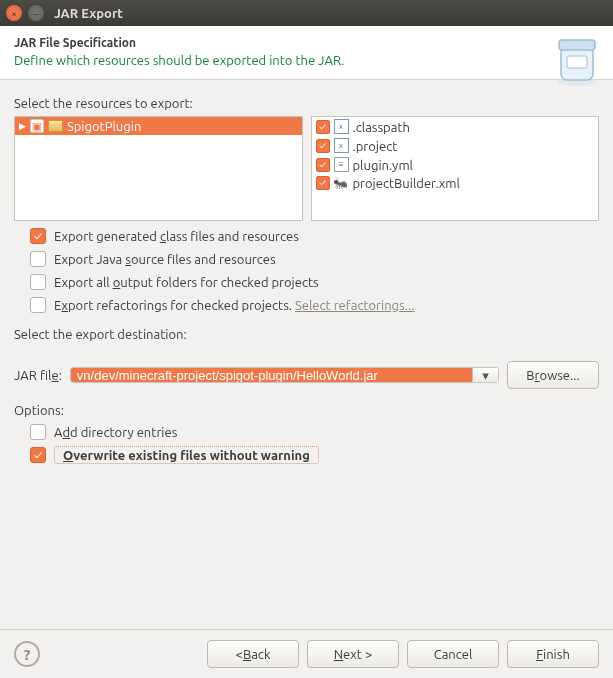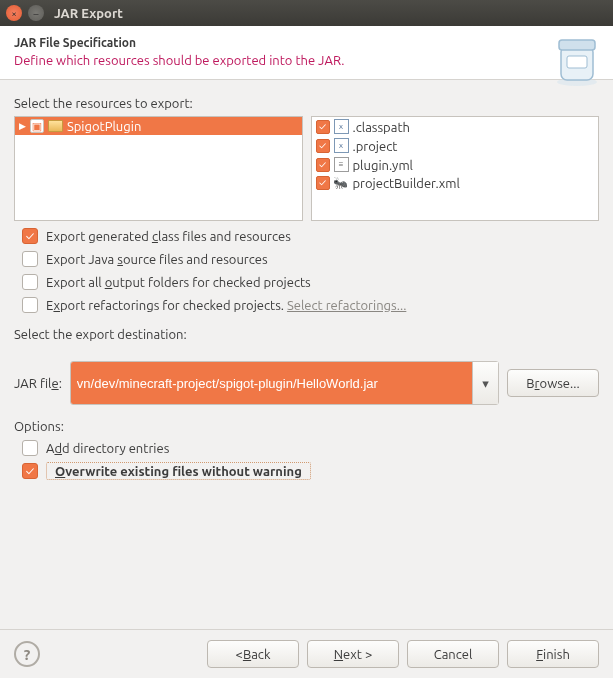--- a/index.html
+++ b/index.html
@@ -30,21 +30,21 @@
   .wbtn.min   { background: radial-gradient(#7a7974,#5e5d59); }
   .titlebar .title { color: #ddd9d3; font-weight: bold; margin-left: 4px; }
 
   .header {
     background: #fff;
     border-bottom: 1px solid #d6d3cf;
     padding: 10px 14px 12px;
     position: relative;
   }
   .header h1 { margin: 0 0 4px; font-size: 12px; font-weight: bold; }
-  .header p  { margin: 0; color: #be185d; font-size: 13px; }
+  .header p  { margin: 0; color: #15803d; font-size: 13px; }
   .jar-icon {
     position: absolute; right: 10px; top: 6px;
     width: 56px; height: 56px;
   }
 
   .content { padding: 12px 14px; }
 
   .label { margin: 4px 0 6px; }
 
   .twopane { display: flex; gap: 8px; height: 105px; }
@@ -61,39 +61,39 @@
     background: #f07746; color: #fff;
     padding: 2px 4px; gap: 4px;
     font-size: 13px;
   }
   .tri { font-size: 9px; }
   .file-row {
     display: flex; align-items: center; gap: 4px;
     padding: 2px 4px;
   }
 
-  .chk-row { display: flex; align-items: center; gap: 8px; margin: 7px 8px; }
+  .chk-row { display: flex; align-items: center; gap: 8px; margin: 7px 16px; }
   .chk {
     width: 16px; height: 16px; border: 1px solid #b6b1aa;
     border-radius: 3px; background: #fff;
     display: inline-flex; align-items: center; justify-content: center;
     flex: 0 0 16px;
   }
   .chk.on { background: #f07746; border-color: #d86434; }
   .chk.on::after { content: "✓"; color: #fff; font-size: 12px; line-height: 1; }
   .chk.sm { width: 14px; height: 14px; flex: 0 0 14px; border-radius: 2px;}
   .chk.sm.on::after { font-size: 10px; }
 
   .link { color: #8a8782; text-decoration: underline; }
   .underline { text-decoration: underline; }
 
   .dest-row { display: flex; align-items: center; gap: 8px; margin: 20px 0 14px; }
   .combo {
     flex: 1; display: flex; border: 1px solid #c7c3bd; background: #fff;
-    height: 44px; border-radius: 3px;
+    height: 16px; border-radius: 3px;
   }
   .combo input {
     flex: 1; border: none; outline: none; padding: 0 6px;
     color: #fff; background: #f07746; font-size: 13px;
     border-top-left-radius: 2px; border-bottom-left-radius: 2px;
   }
   .combo .arrow {
     width: 26px; display: flex; align-items: center; justify-content: center;
     border-left: 1px solid #c7c3bd; color: #555; background: linear-gradient(#fdfdfc,#eceae6);
   }

